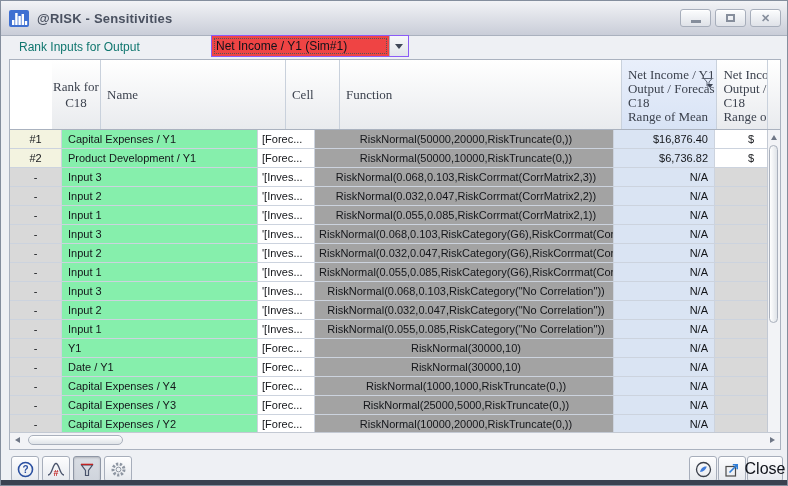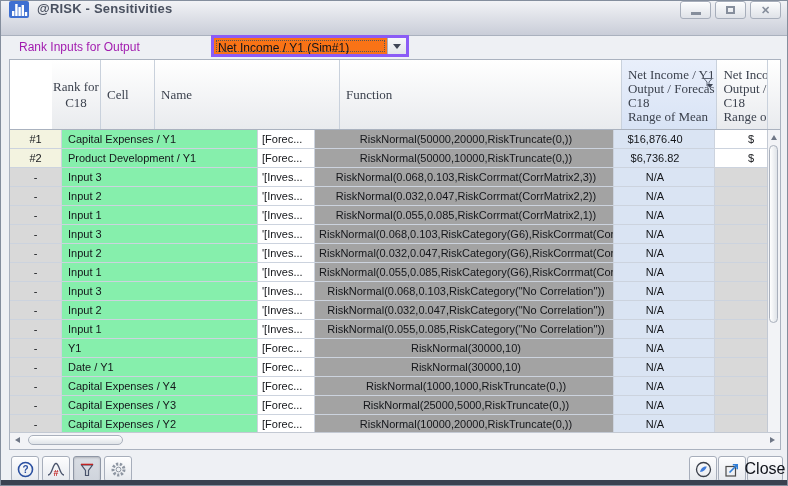--- a/index.html
+++ b/index.html
@@ -5,35 +5,35 @@
   html,body{margin:0;padding:0;background:#c7ccd6;font-family:"Liberation Sans",sans-serif;}
   *{box-sizing:border-box;}
 
   .window{position:relative;width:788px;height:486px;background:#eef0f4;
     border:1px solid #848e9d;overflow:hidden;}
   .bottom-strip{position:absolute;left:0;right:0;bottom:0;height:5px;background:#3a4150;}
 
   
   .titlebar{position:absolute;left:0;top:0;width:100%;height:35px;
     background:linear-gradient(#f2f3f6,#c9cdd8);border-bottom:1px solid #aab1be;
-    display:flex;align-items:flex-start;padding:0 6px;}
+    display:flex;align-items:center;padding:0 6px;}
   .app-icon{width:20px;height:17px;margin:0 8px 0 2px;display:inline-block;}
   .title-text{font-size:13px;font-weight:bold;color:#4a5160;letter-spacing:.2px;}
   .win-controls{margin-left:auto;display:flex;gap:4px;}
   .win-btn{width:31px;height:18px;border:1px solid #a7aebb;border-radius:3px;
     background:linear-gradient(#fcfdfe,#dfe2e8);display:flex;align-items:center;justify-content:center;
     padding:0;cursor:default;box-shadow:inset 0 1px 0 #fff;}
   .glyph-min{width:10px;height:3px;background:#868e9c;margin-top:7px;}
   .glyph-max{width:9px;height:8px;border:2px solid #868e9c;}
   .glyph-x{color:#868e9c;font-size:11px;font-weight:bold;line-height:1;}
 
   
-  .rank-label{position:absolute;left:18px;top:39px;font-size:12px;color:#a21caf;}
+  .rank-label{position:absolute;left:18px;top:39px;font-size:12px;color:#0f766e;}
   .combo{position:absolute;left:210px;top:34px;width:198px;height:22px;
-    border:3px solid #8b5cf6;background:#f97316;display:flex;}
+    border:1px solid #8b5cf6;background:#ef4444;display:flex;}
   .combo-text{flex:1;font-size:12px;color:#10131a;padding:3px 4px 0 4px;
     outline:1px dotted #555;outline-offset:-3px;white-space:nowrap;overflow:hidden;}
   .combo-arrow{width:19px;border-left:1px solid #aab1be;background:linear-gradient(#f7f8fa,#e2e5ea);
     display:flex;align-items:center;justify-content:center;}
   .tri-down{width:0;height:0;border-left:4px solid transparent;border-right:4px solid transparent;
     border-top:5px solid #3f4656;}
 
   
   .table{position:absolute;left:8px;top:58px;width:772px;height:391px;
     border:1px solid #aab2bf;background:#fff;}
@@ -55,21 +55,21 @@
   .tbody{height:302px;overflow:hidden;}
   .tr{display:flex;height:19px;}
   .td{border-right:1px solid #ccd3de;border-bottom:1px solid #ccd3de;
     font-size:11px;color:#14161a;line-height:18px;white-space:nowrap;overflow:hidden;}
   .rank-cell{width:52px;text-align:center;}
   .rank-cell.ranked{background:#f3f3e0;}
   .rank-cell.unranked{background:#d9d9d9;}
   .name-cell{width:196px;padding-left:6px;background:#86efac;}
   .cellref-cell{width:57px;padding-left:4px;background:#fff;}
   .func-cell{width:299px;padding-left:4px;background:#a3a3a3;text-align:center;}
-  .val1-cell{width:101px;padding-right:18px;text-align:center;background:#dae4f3;}
+  .val1-cell{width:101px;padding-right:6px;text-align:right;background:#dae4f3;}
   .val2-cell{width:53px;padding-left:33px;}
   .val2-cell.white{background:#fff;}
   .val2-cell.gray{background:#d9d9d9;}
 
   
   .vscroll{position:absolute;top:70px;right:0;width:13px;height:302px;
     background:#f2f3f6;border-left:1px solid #c3c9d3;}
   .vthumb{position:absolute;left:1px;top:15px;width:9px;height:178px;border:1px solid #a9b0bc;
     border-radius:6px;background:linear-gradient(90deg,#ffffff,#dfe3e8);}
   .v-up{position:absolute;left:3px;top:5px;width:0;height:0;
@@ -129,22 +129,22 @@
     <span class="combo-text">Net Income / Y1 (Sim#1)</span>
     <span class="combo-arrow">
       <span class="tri-down"></span>
     </span>
   </div>
 
   <div class="table">
     <div class="thead">
       <div class="th center w-rank">Rank for
 C18</div>
+      <div class="th w-name">Name</div>
       <div class="th w-cell">Cell</div>
-      <div class="th w-name">Name</div>
       <div class="th w-func">Function</div>
       <div class="th multiline selected w-v1">
         <span style="white-space:pre;">Net Income / Y1
 Output / Forecas
 C18
 Range of Mean</span>
         <span class="funnel-mini">
           <svg width="10" height="10" viewBox="0 0 10 10">
               <path d="M1 1.5 H9 L6 5 V9 H4 V5 Z" fill="none" stroke="#5b6373" stroke-width="1"></path>
             </svg>

